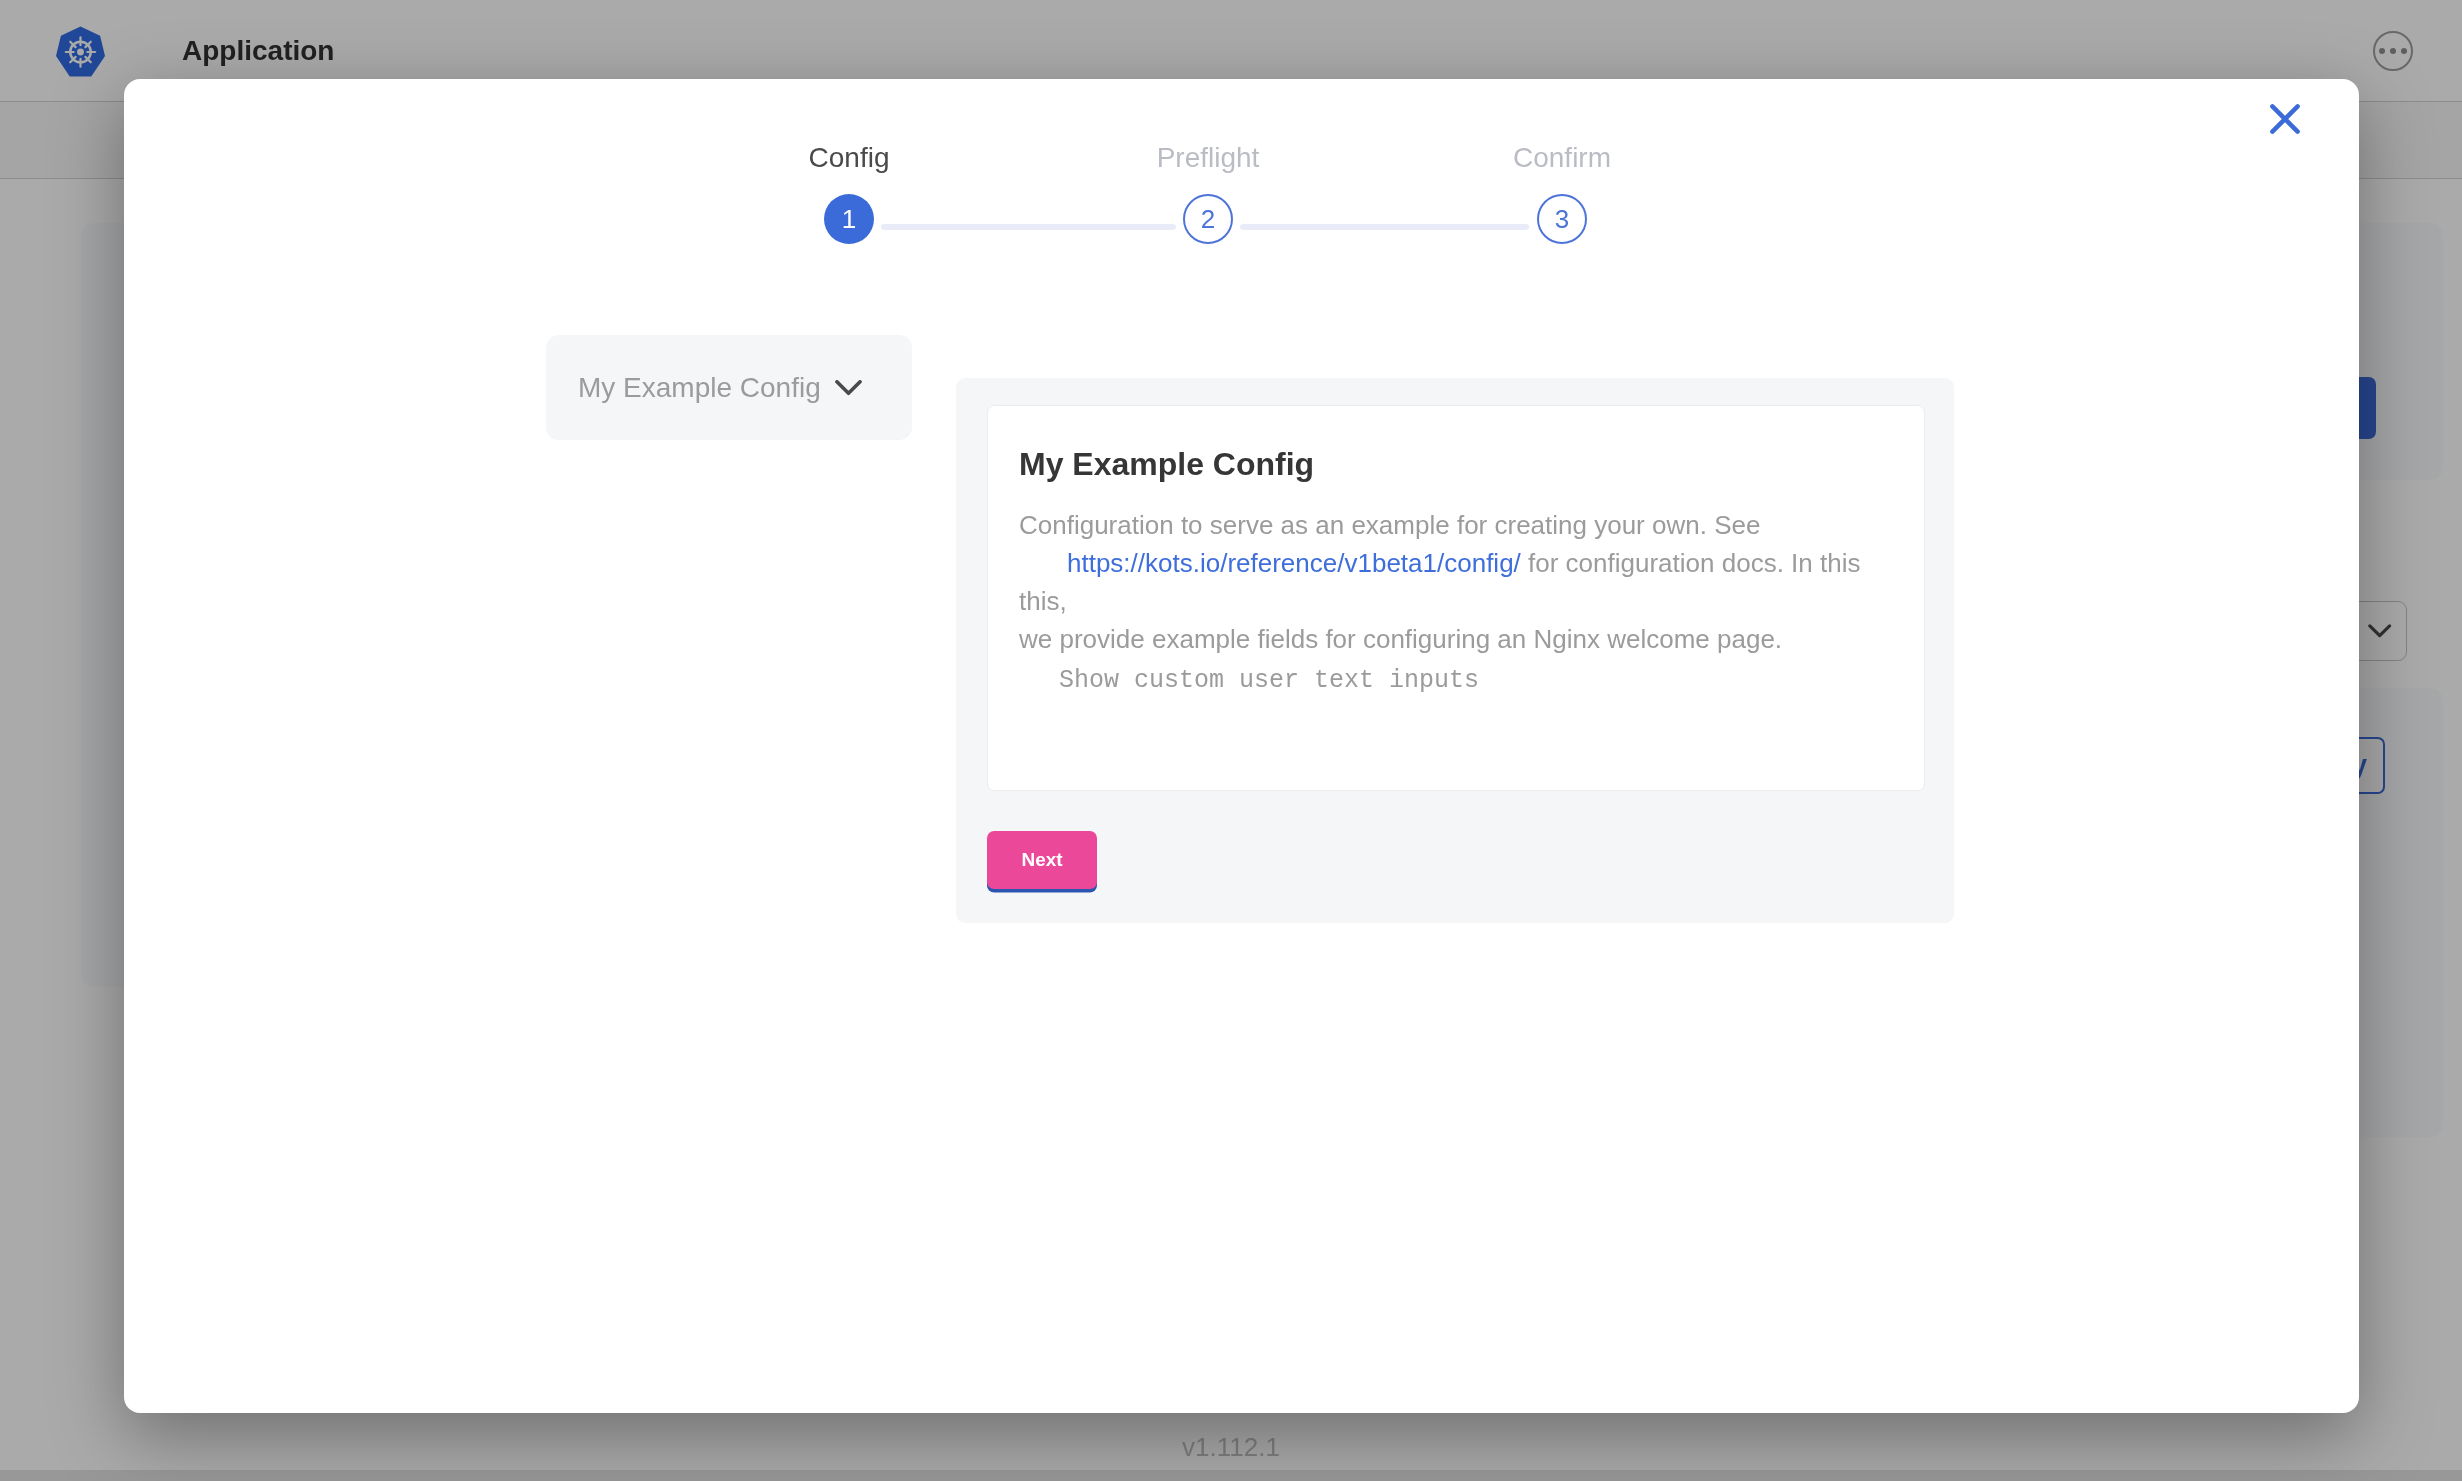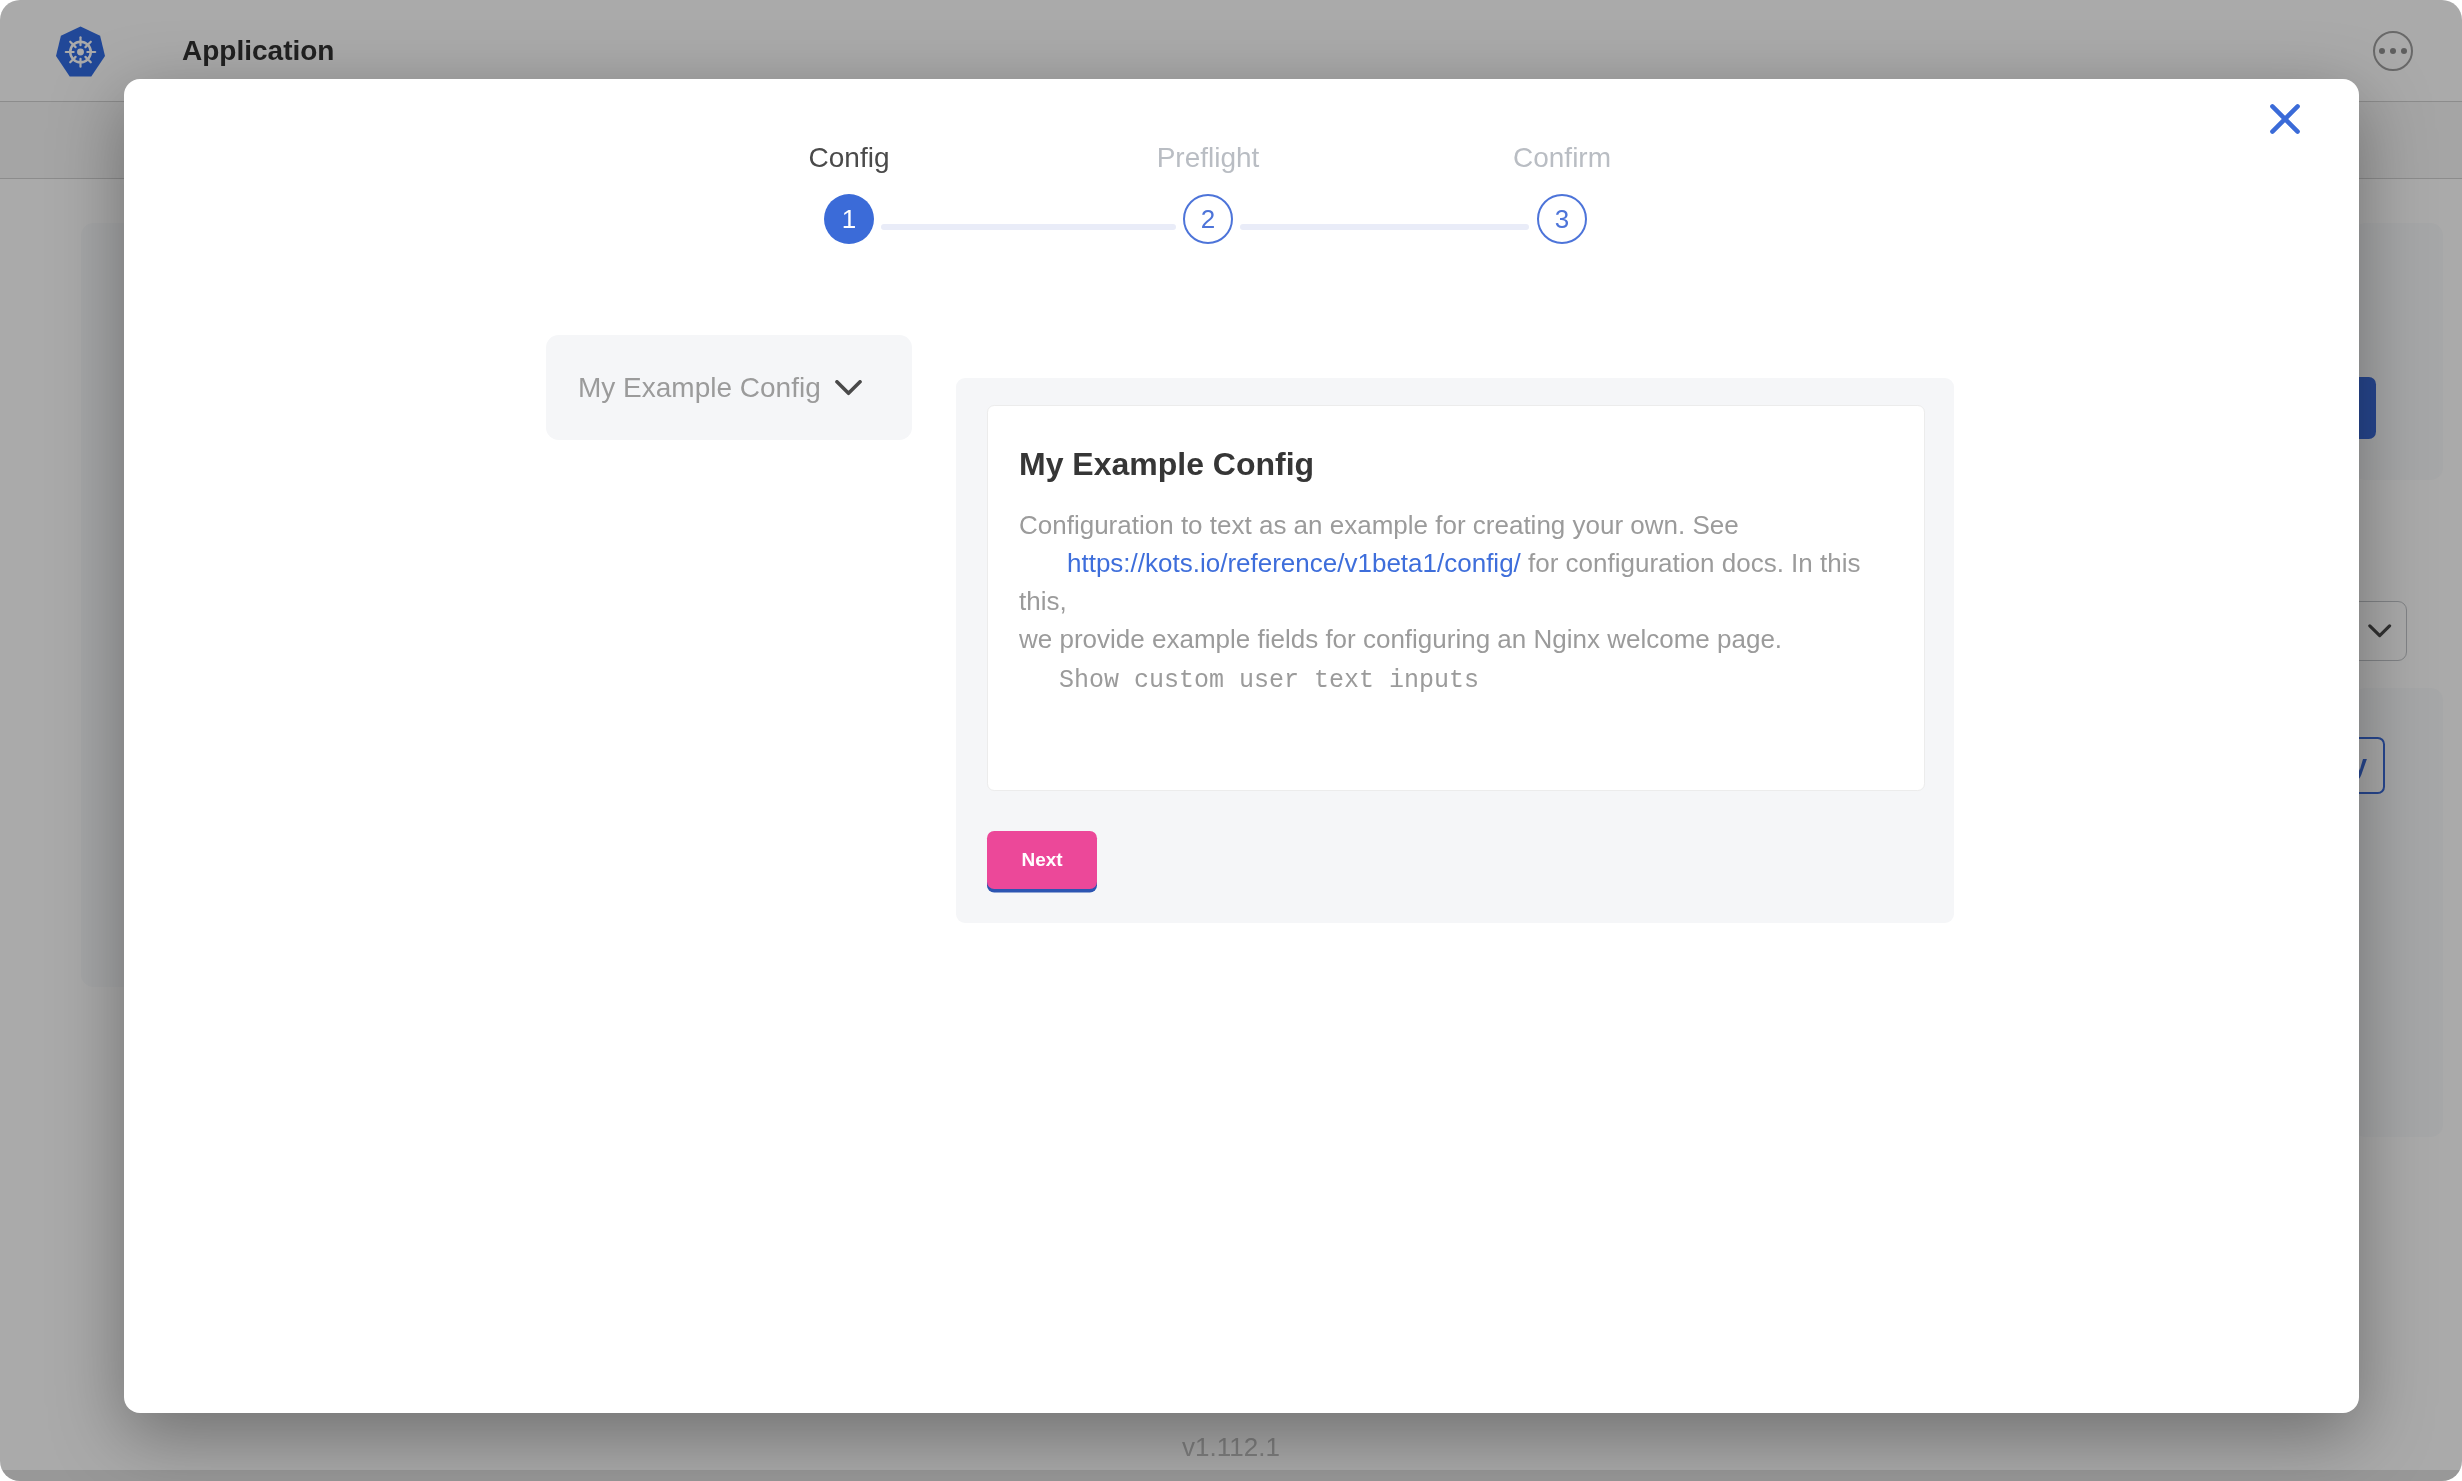--- a/index.html
+++ b/index.html
@@ -1,18 +1,18 @@
 <!DOCTYPE html>
 <html style="font-size:14.4px"><head>
 <meta charset="utf-8">
 <style>
   * { margin:0; padding:0; box-sizing:border-box; }
   html,body { width:2462px; height:1481px; overflow:hidden; background:#fff;
               font-family:"Liberation Sans", sans-serif; }
-  .stage { position:relative; width:2462px; height:1481px; overflow:hidden;border-radius:20px; }
+  .stage { position:relative; width:2462px; height:1481px; overflow:hidden; }
 
   
   .bg { position:absolute; inset:0; background:#fff; }
   .nav { position:absolute; left:0; top:0; width:2462px; height:102px; background:#fff;
          border-bottom:1.8px solid #d2d2d2; }
   .logo { position:absolute; left:56px; top:25px; width:49px; height:54px; }
   .nav-item { position:absolute; top:0; height:101px; display:flex; align-items:center;
               font-size:28px; font-weight:700; color:#323232; cursor:pointer; }
   .nav-item.app { left:182px; }
   .nav-item.cluster { left:385px; }
@@ -171,21 +171,21 @@
       <span class="lbl">My Example Config</span>
       <svg width="27" height="16" viewBox="0 0 30 18">
         <polyline points="2,2 15,15 28,2" fill="none" stroke="#4a4a4a" stroke-width="4" stroke-linecap="round" stroke-linejoin="round"></polyline>
       </svg>
     </button>
 
     <div class="panel">
       <div class="config-card">
         <h2>My Example Config</h2>
         <p>
-          <span>Configuration to text as an example for creating your own. See</span><br>
+          <span>Configuration to serve as an example for creating your own. See</span><br>
           <a>https://kots.io/reference/v1beta1/config/</a><span> for configuration docs. In this this,</span><br>
           <span>we provide example fields for configuring an Nginx welcome page.</span>
         </p>
         <div class="cb-help">Show custom user text inputs</div>
       </div>
       <button class="next-btn">Next</button>
     </div>
 
   </div>
 </div>

